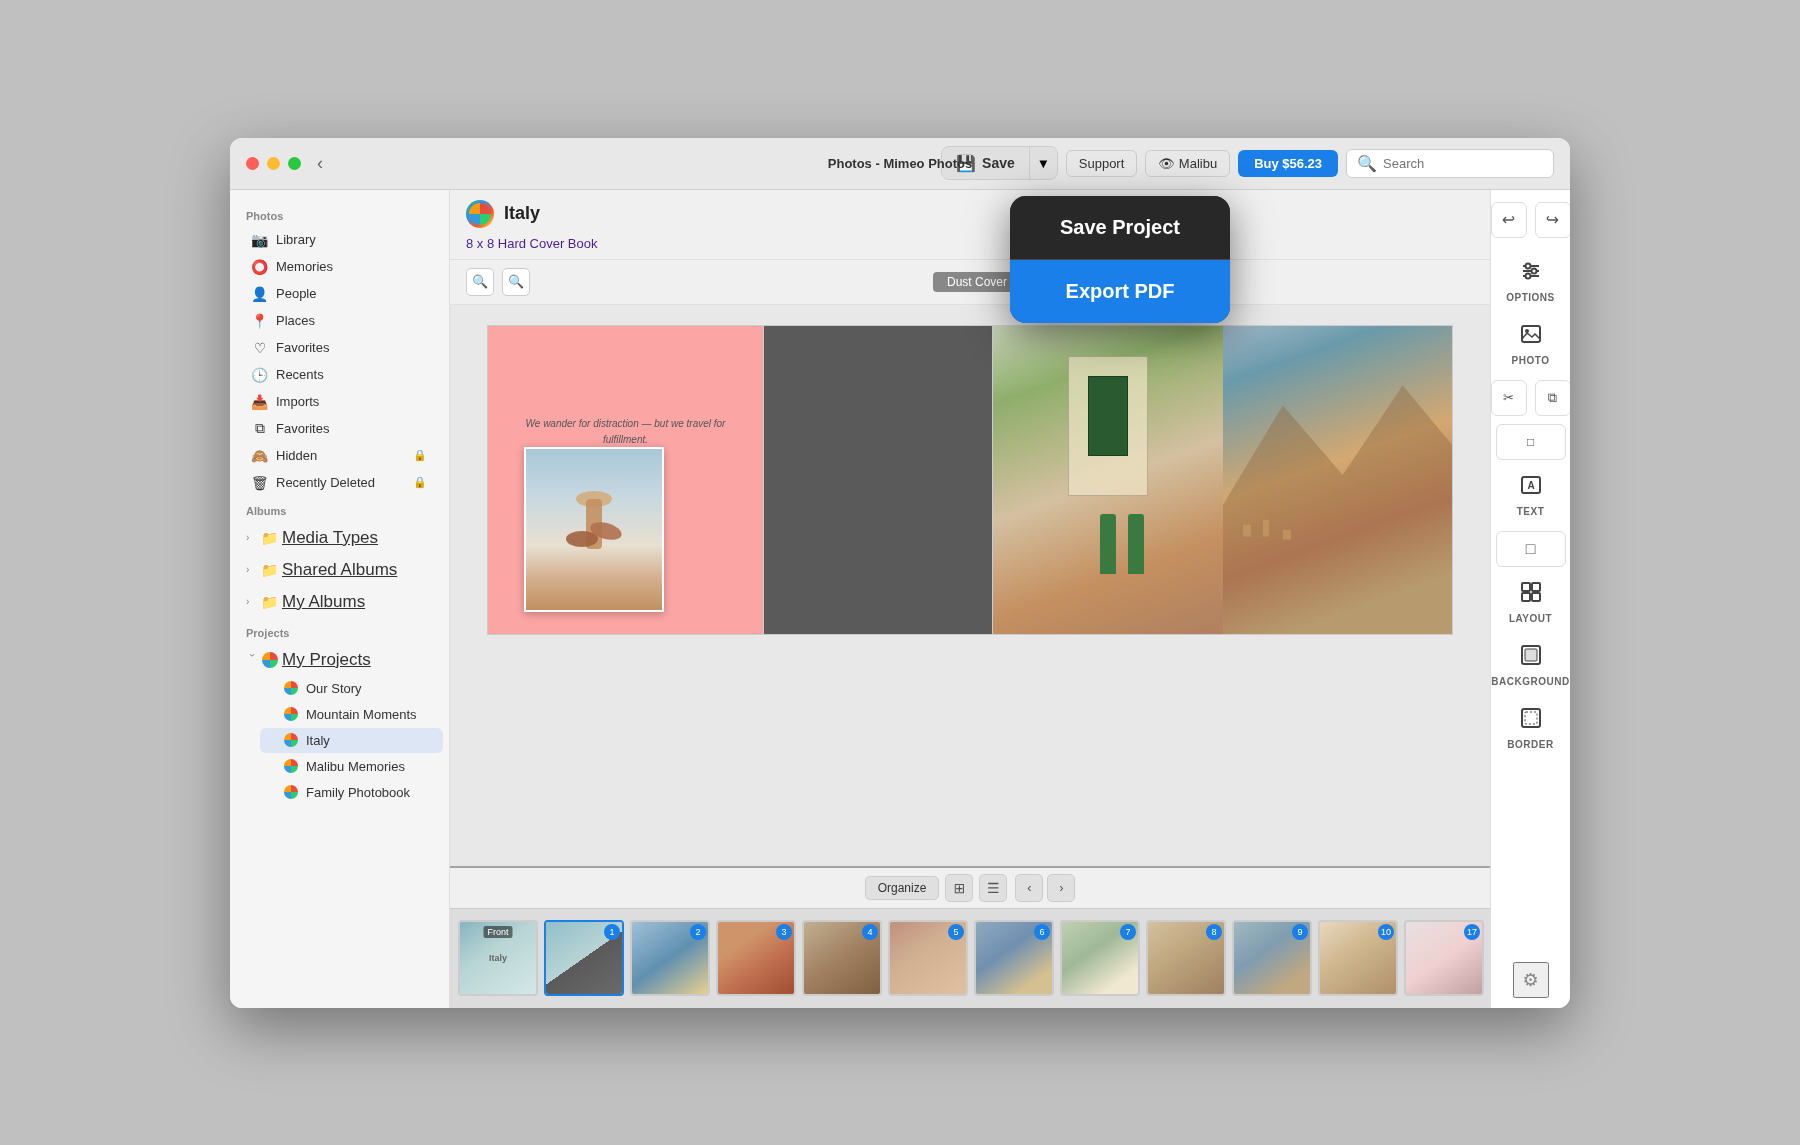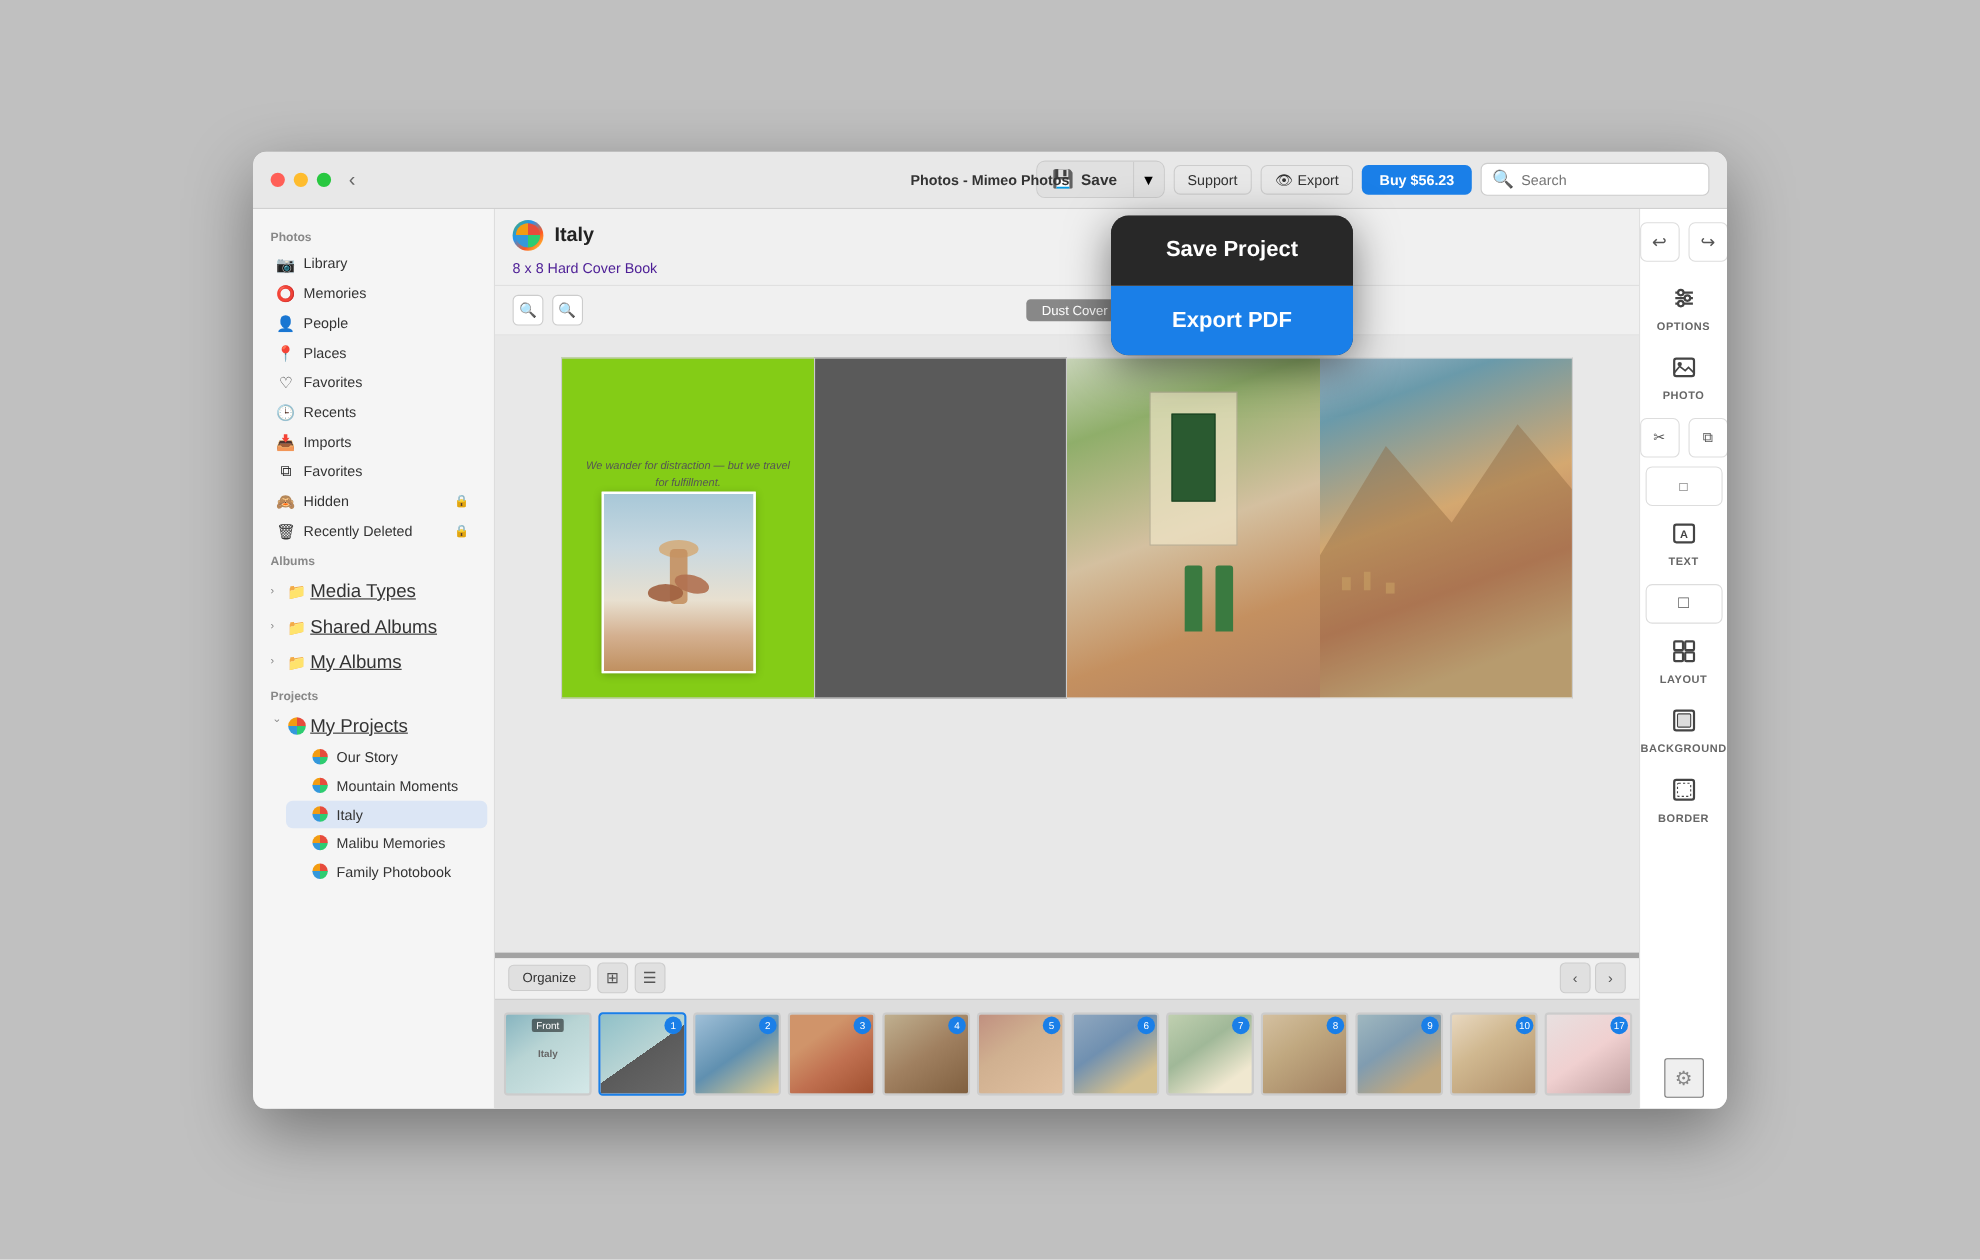--- a/index.html
+++ b/index.html
@@ -93,21 +93,21 @@
     .book-spec { font-size: 13px; color: #4c1d95; }
     .view-btn { width: 28px; height: 28px; border: 1px solid #ccc; border-radius: 5px; background: white; display: flex; align-items: center; justify-content: center; cursor: pointer; font-size: 13px; color: #555; }
     .page-label { background: #888; color: white; font-size: 11px; padding: 2px 8px; border-radius: 3px; }
 
     
     .canvas-area { flex: 1; display: flex; flex-direction: column; overflow: hidden; background: #e8e8e8; position: relative; }
     .canvas-scroll { flex: 1; display: flex; align-items: flex-start; justify-content: center; padding: 20px; overflow: auto; }
     .page-spread { display: flex; gap: 0; }
 
     
-    .bottom-toolbar { height: 42px; background: #f0f0f0; border-top: 5px solid #a3a3a3; display: flex; align-items: center; padding: 0 12px; gap: 8px; justify-content: space-between; }
+    .bottom-toolbar { height: 42px; background: #f0f0f0; border-top: 2px solid #a3a3a3; display: flex; align-items: center; padding: 0 12px; gap: 8px; justify-content: center; }
     .bottom-left { display: flex; align-items: center; gap: 6px; }
     .organize-btn { padding: 4px 12px; background: #e0e0e0; border: 1px solid #ccc; border-radius: 5px; font-size: 12px; color: #333; cursor: pointer; }
     .icon-btn { width: 28px; height: 28px; border: 1px solid #ccc; border-radius: 5px; background: #e0e0e0; display: flex; align-items: center; justify-content: center; cursor: pointer; font-size: 14px; color: #555; }
     .nav-arrows { display: flex; gap: 4px; }
     .nav-arrow { width: 28px; height: 28px; border: 1px solid #ccc; border-radius: 5px; background: #e0e0e0; display: flex; align-items: center; justify-content: center; cursor: pointer; font-size: 13px; color: #555; }
 
     
     .filmstrip { height: 100px; background: #ddd; border-top: 1px solid #ccc; display: flex; align-items: center; padding: 0 8px; gap: 6px; overflow-x: auto; flex-shrink: 0; }
     .filmstrip-thumb { width: 80px; height: 76px; border-radius: 4px; overflow: hidden; flex-shrink: 0; position: relative; cursor: pointer; background: #ccc; border: 2px solid transparent; }
     .filmstrip-thumb.active { border: 2px solid #1a7fe8; }
@@ -188,21 +188,21 @@
         </button>
         <button class="save-btn-dropdown">
           <span>▼</span>
         </button>
       </div>
 
       <button class="support-btn">Support</button>
 
       <button class="preview-btn">
         <span>👁</span>
-        <span>Export</span>
+        <span>Malibu</span>
       </button>
 
       <button class="buy-btn">Buy $56.23</button>
 
       <div class="search-field">
         <span style="color:#888;">🔍</span>
         <input type="text" placeholder="Search" style="">
       </div>
     </div>
   </div>
@@ -335,21 +335,21 @@
           <button class="view-btn">🔍</button>
           <button class="view-btn">🔍</button>
           <div style="flex:1;display:flex;justify-content:center;">
             <span class="page-label" style="background:#888;color:white;font-size:12px;padding:3px 14px;border-radius:4px;">Dust Cover Front Flap</span>
           </div>
         </div>
 
         <div class="canvas-scroll">
           <div class="page-spread">
 
-            <div style="width:230px;height:310px;background:#84cc16;position:relative;border:1px solid #ccc;border-right:none;">
+            <div style="width:276px;height:310px;background:#fca5a5;position:relative;border:1px solid #ccc;border-right:none;">
               <div style="position:absolute;top:90px;left:20px;right:20px;font-size:10px;color:#555;text-align:center;font-style:italic;line-height:1.6;">We wander for distraction — but we travel for fulfillment.</div>
               <div style="position:absolute;bottom:22px;left:36px;width:140px;height:165px;background:white;border:2px solid white;box-shadow:0 2px 8px rgba(0,0,0,0.25);overflow:hidden;">
 
                 <div style="width:100%;height:100%;background:linear-gradient(180deg,#a8c8d8 0%,#c8d8e0 30%,#e8e0d0 60%,#d4b090 80%,#c09060 100%);display:flex;align-items:center;justify-content:center;">
 
                   <svg width="80" height="120" viewBox="0 0 80 120">
                     <ellipse cx="40" cy="30" rx="18" ry="8" fill="#d4a870" opacity="0.8"></ellipse>
                     <rect x="32" y="30" width="16" height="50" rx="4" fill="#c49060" opacity="0.9"></rect>
                     <ellipse cx="28" cy="70" rx="16" ry="8" fill="#a06040" opacity="0.9"></ellipse>
                     <ellipse cx="52" cy="62" rx="16" ry="8" fill="#b07050" opacity="0.9" transform="rotate(15 52 62)"></ellipse>

